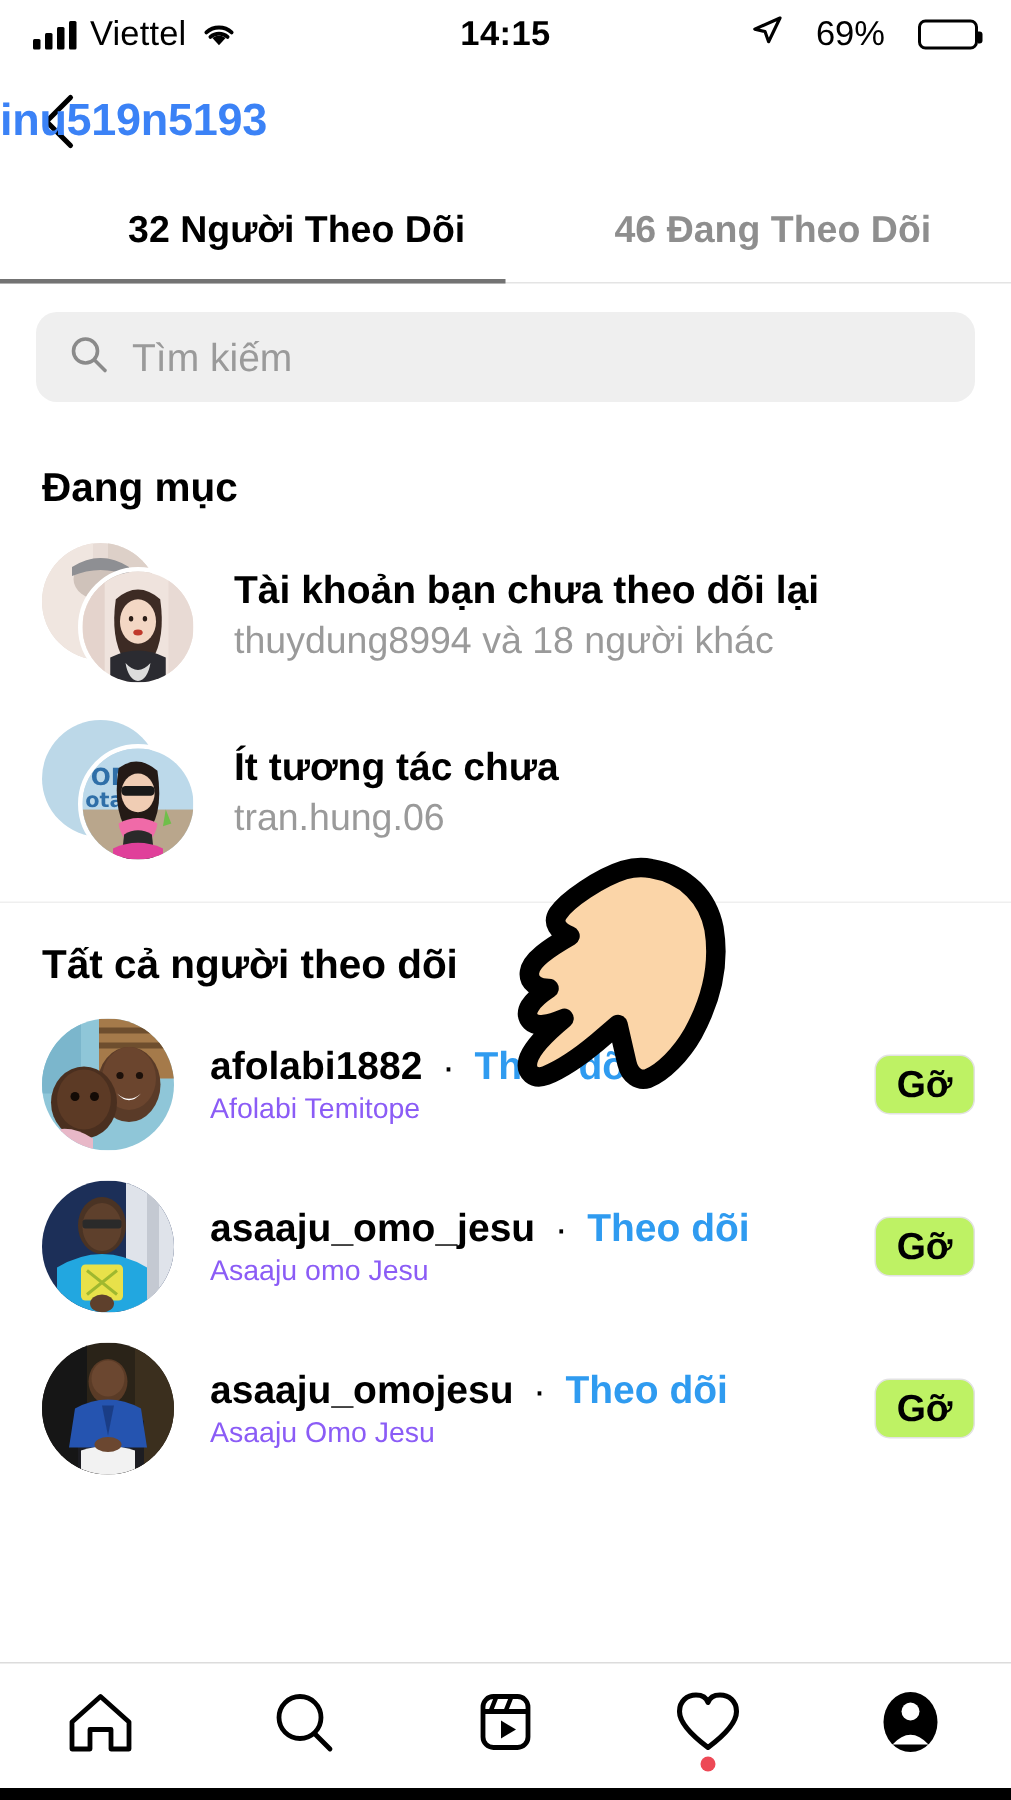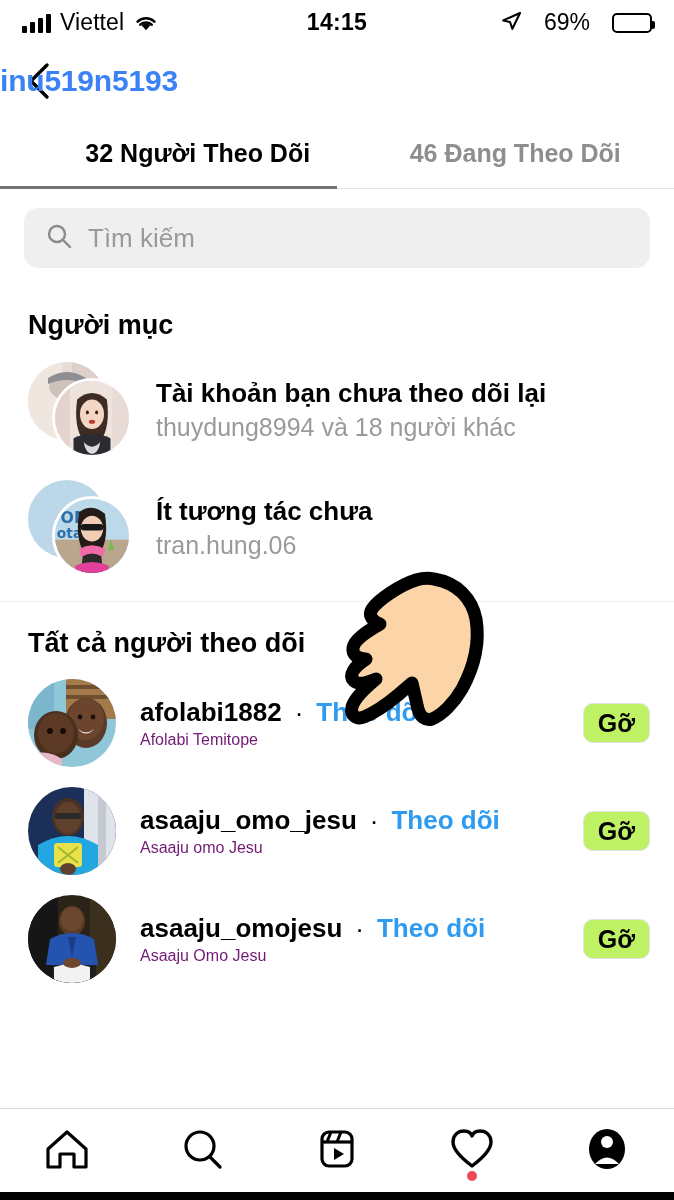--- a/index.html
+++ b/index.html
@@ -113,21 +113,21 @@
   }
   .f-av {
     width:88px; height:88px; border-radius:50%; overflow:hidden; flex:none;
     position:relative;
   }
   .f-text { flex:1; min-width:0; display:flex; flex-direction:column; gap:3px; }
   .f-line1 { display:flex; align-items:center; gap:13px; }
   .f-user { font-size:26px; font-weight:bold; color:#000; }
   .f-dot { font-size:26px; color:#000; line-height:1; }
   .f-follow { font-size:26px; font-weight:bold; color:#2f9bf0; cursor:pointer; }
-  .f-name { font-size:16px; color:#701a75; }
+  .f-name { font-size:19px; color:#8b5cf6; }
   .f-remove {
     flex:none; min-width:66px; height:40px; border:1.6px solid #e2e2e2;
     border-radius:10px; background:#bef264; display:flex; align-items:center;
     justify-content:center; font-size:25px; font-weight:bold; color:#000;
     cursor:pointer; padding:2px 14px;
   }
 
   .list { overflow:hidden; }
 
   
@@ -215,21 +215,21 @@
         <svg viewBox="0 0 26 26" width="26" height="26">
           <circle cx="11" cy="11" r="8" fill="none" stroke="#8a8a8a" stroke-width="2.4"></circle>
           <path d="M17 17 L24 24" stroke="#8a8a8a" stroke-width="2.4" stroke-linecap="round"></path>
         </svg>
       </span>
       <span class="search-ph">Tìm kiếm</span>
     </div>
   </div>
 
   <div>
-    <div class="sec-title">Người mục</div>
+    <div class="sec-title">Đang mục</div>
 
     <div class="cat-row">
       <div class="stack">
         <div class="av-back">
           <svg class="ph" viewBox="0 0 78 78" preserveAspectRatio="xMidYMid slice">
             <rect width="78" height="78" fill="#e8dcd6"></rect>
             <rect x="0" y="0" width="34" height="78" fill="#f0e6e0"></rect>
             <rect x="44" y="0" width="34" height="78" fill="#ddd0c8"></rect>
             <ellipse cx="39" cy="24" rx="18" ry="14" fill="#cfc2ba"></ellipse>
             <path d="M20 16 q19 -12 38 0 l0 6 q-19 -8 -38 0 Z" fill="#8e8f93"></path>

